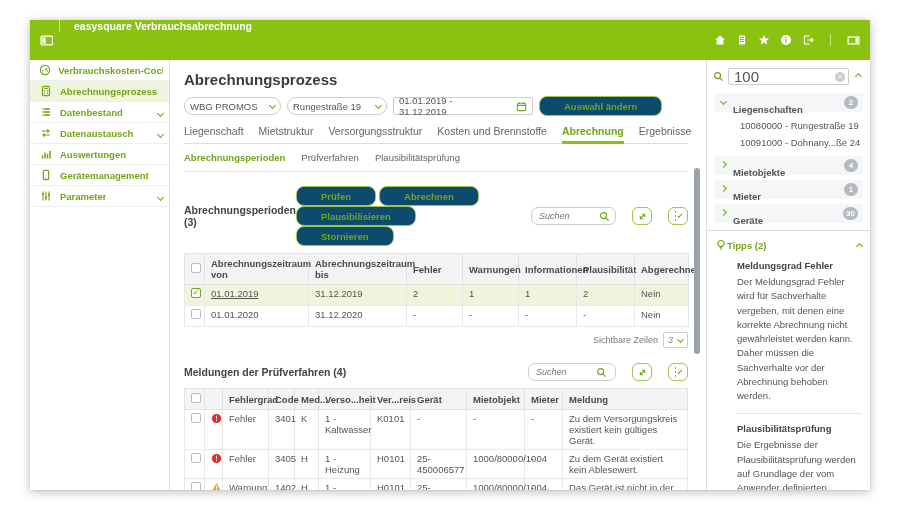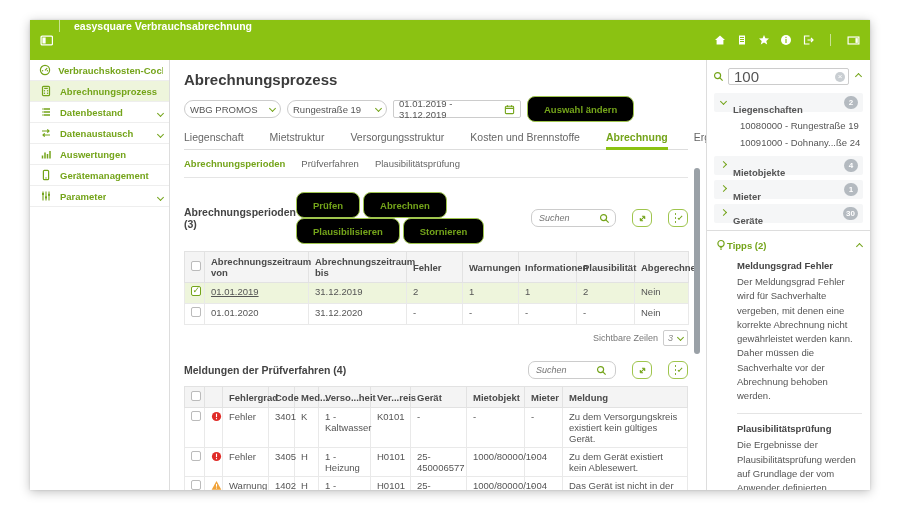--- a/index.html
+++ b/index.html
@@ -35,27 +35,27 @@
   
   .main { width:536px; flex:0 0 auto; padding:11px 0 0 14px; overflow:hidden; }
   .main-inner { width:504px; }
   h1.page-title { font-size:15px; color:#3c3c3c; margin:0 0 8px 0; font-weight:bold; }
   .filters { display:flex; align-items:center; gap:6px; margin-bottom:9px; }
   .select, .datefield {
     height:18px; border:1px solid #ccc; border-radius:2px; background:#fff;
     display:inline-flex; align-items:center; padding:0 5px; gap:6px; color:#555; font-size:9.5px; cursor:pointer;
   }
   .select { justify-content:space-between;border-radius:9px; }
-  .sel-company { width:97px; } .sel-property { width:100px; } .datefield { width:128px; justify-content:space-between;gap:40px; }
+  .sel-company { width:97px; } .sel-property { width:100px; } .datefield { width:140px; justify-content:space-between;gap:40px; }
   .gbtn {
-    height:26px; border:1px solid #9fc54d; border-radius:8px; background:#000000; color:#74a41a;
-    font-size:9.5px; font-weight:bold; padding:0 16px; cursor:pointer; font-family:inherit; white-space:nowrap;
+    height:20px; border:1px solid #9fc54d; border-radius:8px; background:#0c4a6e; color:#74a41a;
+    font-size:9.5px; font-weight:bold; padding:0 24px; cursor:pointer; font-family:inherit; white-space:nowrap;
   }
   
-  .tabs { display:flex; gap:26px; border-bottom:1px solid #ddd;text-align:right; }
+  .tabs { display:flex; gap:15px; border-bottom:1px solid #ddd;text-align:right; }
   .tab { font-size:10.5px; color:#666; padding-bottom:6px; position:relative; cursor:pointer; white-space:nowrap; }
   .tab.active { color:#74a41a; font-weight:bold; }
   .tab.active::after { content:""; position:absolute; left:0; right:0; bottom:-1px; height:3px; background:#8bc212; }
   .subtabs { display:flex; gap:16px; padding:8px 0 8px 0; border-bottom:1px solid #e5e5e5; }
   .subtab { font-size:9.5px; color:#666; cursor:pointer; }
   .subtab.active { color:#74a41a; font-weight:bold; }
   
   .sect-head { display:flex; align-items:center; margin:14px 0 7px 0; }
   .sect-title { font-weight:bold; color:#444; font-size:10.5px; }
   .toolbar { margin-left:auto; display:flex; align-items:center; gap:16px; }

